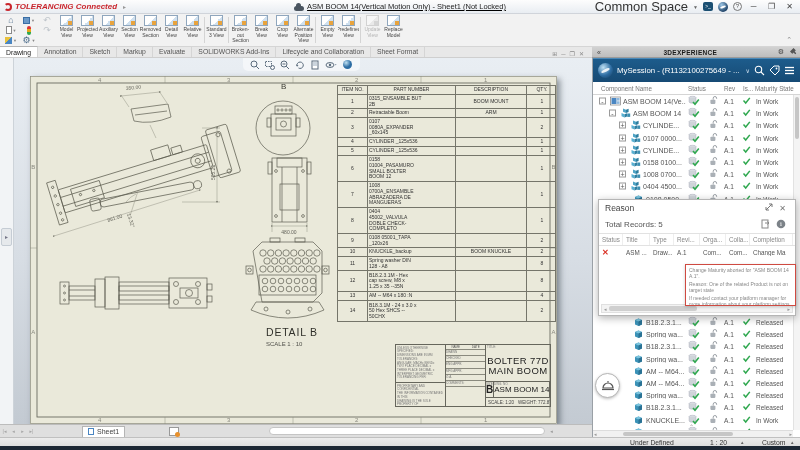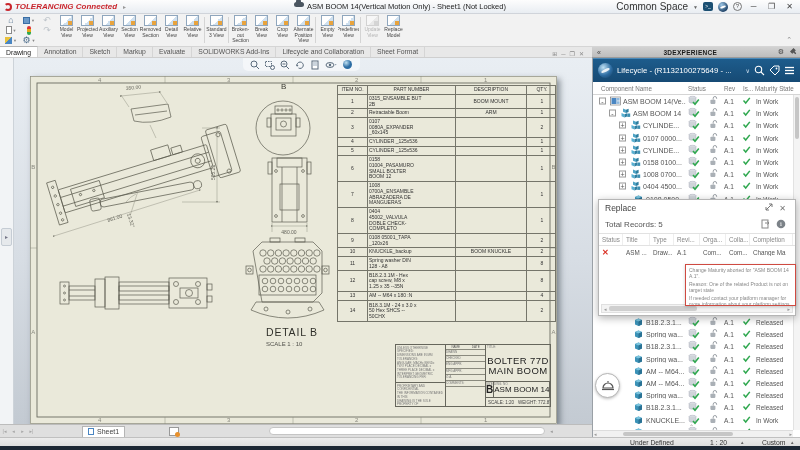--- a/index.html
+++ b/index.html
@@ -4,26 +4,26 @@
 <style>
 *{box-sizing:border-box;margin:0;padding:0;}
 body{margin:0;background:#222;font-family:"Liberation Sans",sans-serif;-webkit-font-smoothing:antialiased;}
 #app{position:relative;width:800px;height:450px;background:#eef0f2;overflow:hidden;}
 
 
 #titlebar{position:absolute;top:0;left:0;width:800px;height:14px;background:linear-gradient(#fdfdfd,#e9edf2);border-bottom:1px solid #d0d4da;display:flex;align-items:center;font-size:8px;}
 .sw-logo{width:8px;height:8px;border:2px solid #c9252c;border-radius:50%;border-left-color:transparent;margin:0 3px 0 4px;flex:none;}
 .app-name{color:#c9252c;font-weight:bold;font-style:italic;white-space:nowrap;}
 .tb-caret{color:#999;font-size:6px;margin-left:6px;}
-.tb-center{position:absolute;left:0;right:0;display:flex;justify-content:center;align-items:flex-start;gap:3px;pointer-events:none;}
+.tb-center{position:absolute;left:0;right:0;display:flex;justify-content:center;align-items:flex-end;gap:3px;pointer-events:none;text-decoration:underline;}
 .cloud{width:10px;height:5px;background:#4a5560;border-radius:3px;position:relative;}
 .cloud:before{content:"";position:absolute;left:2px;top:-3px;width:5px;height:5px;border-radius:50%;background:#4a5560;}
 .doc-title{color:#222;font-size:7.5px;}
 .tb-right{margin-left:auto;display:flex;align-items:center;gap:5px;padding-right:4px;}
-.space-sel{color:#333;font-size:10px;}
+.space-sel{color:#333;font-size:13px;}
 .mini-caret{color:#666;font-size:5px;}
 .term-ic{width:10px;height:9px;background:#1b4f72;border-radius:2px;color:#fff;font-size:5px;line-height:9px;text-align:center;}
 .comp-ic{width:10px;height:10px;border-radius:50%;background:radial-gradient(circle at 35% 30%,#9ec8e8,#23476b 70%);position:relative;}
 .comp-ic:before{content:"";position:absolute;left:2px;top:4px;width:6px;height:2px;border-radius:50%;background:#fff;transform:rotate(-20deg);}
 .help-ic{width:9px;height:9px;border:1px solid #777;border-radius:50%;color:#555;font-size:6px;line-height:7px;text-align:center;}
 .winb{width:13px;text-align:center;color:#444;font-size:8px;line-height:12px;}
 
 
 #ribbon{position:absolute;top:14px;left:0;width:800px;height:33px;background:#f2f2f2;border-bottom:1px solid #d5d5d5;}
 #quick-access{position:absolute;left:2px;top:1px;display:grid;grid-template-columns:18px 18px 18px;grid-auto-rows:10px;align-items:center;justify-items:center;}
@@ -746,21 +746,21 @@
             </defs>
             <circle cx="5.5" cy="5.5" r="4.5" fill="url(#sph)"></circle>
           </svg>
         </span>
     </div>
   </div>
 
   <div id="panel">
     <div id="session-bar">
       <span class="compass"></span>
-      <span id="session-label">Lifecycle - (R1132100275649 - ...</span>
+      <span id="session-label">MySession - (R1132100275649 - ...</span>
       <span class="sess-car">∨</span>
       <span>
           <svg width="11" height="11">
             <circle cx="4.5" cy="4.5" r="3.2" fill="none" stroke="#fff" stroke-width="1.1"></circle>
             <line x1="7" y1="7" x2="10" y2="10" stroke="#fff" stroke-width="1.1"></line>
           </svg>
         </span>
       <span>
           <svg width="11" height="11">
             <path d="M1,5 L5,1 L10,1 L10,6 L6,10 Z" fill="none" stroke="#fff" stroke-width="1"></path>
@@ -1247,21 +1247,21 @@
           <span class="trev">A.1</span>
           <span class="tck"><svg width="9" height="9" viewBox="0 0 9 9">
               <path d="M1.5 4.6 l2.2 2.4 L7.8 1.9" stroke="#2fa84f" stroke-width="1.5" fill="none"></path>
             </svg></span>
           <span class="tstate">Released</span>
         </div>
       </div>
 
     <div id="report">
       <div class="rep-head">
-        <span class="rep-title">Replace</span>
+        <span class="rep-title">Reason</span>
         <span class="rep-ic"><svg width="8" height="8">
               <path d="M1,7 L4,4 M4,7 L1,7 L1,4" stroke="#777" fill="none"></path>
               <path d="M7,1 L4,4 M4,1 L7,1 L7,4" stroke="#777" fill="none"></path>
             </svg></span>
         <span class="rep-ic">✕</span>
       </div>
       <div class="rep-total">
         <span>Total Records: 5</span>
         <span class="sp"></span>
         <span class="rep-ic"><svg width="9" height="10">

